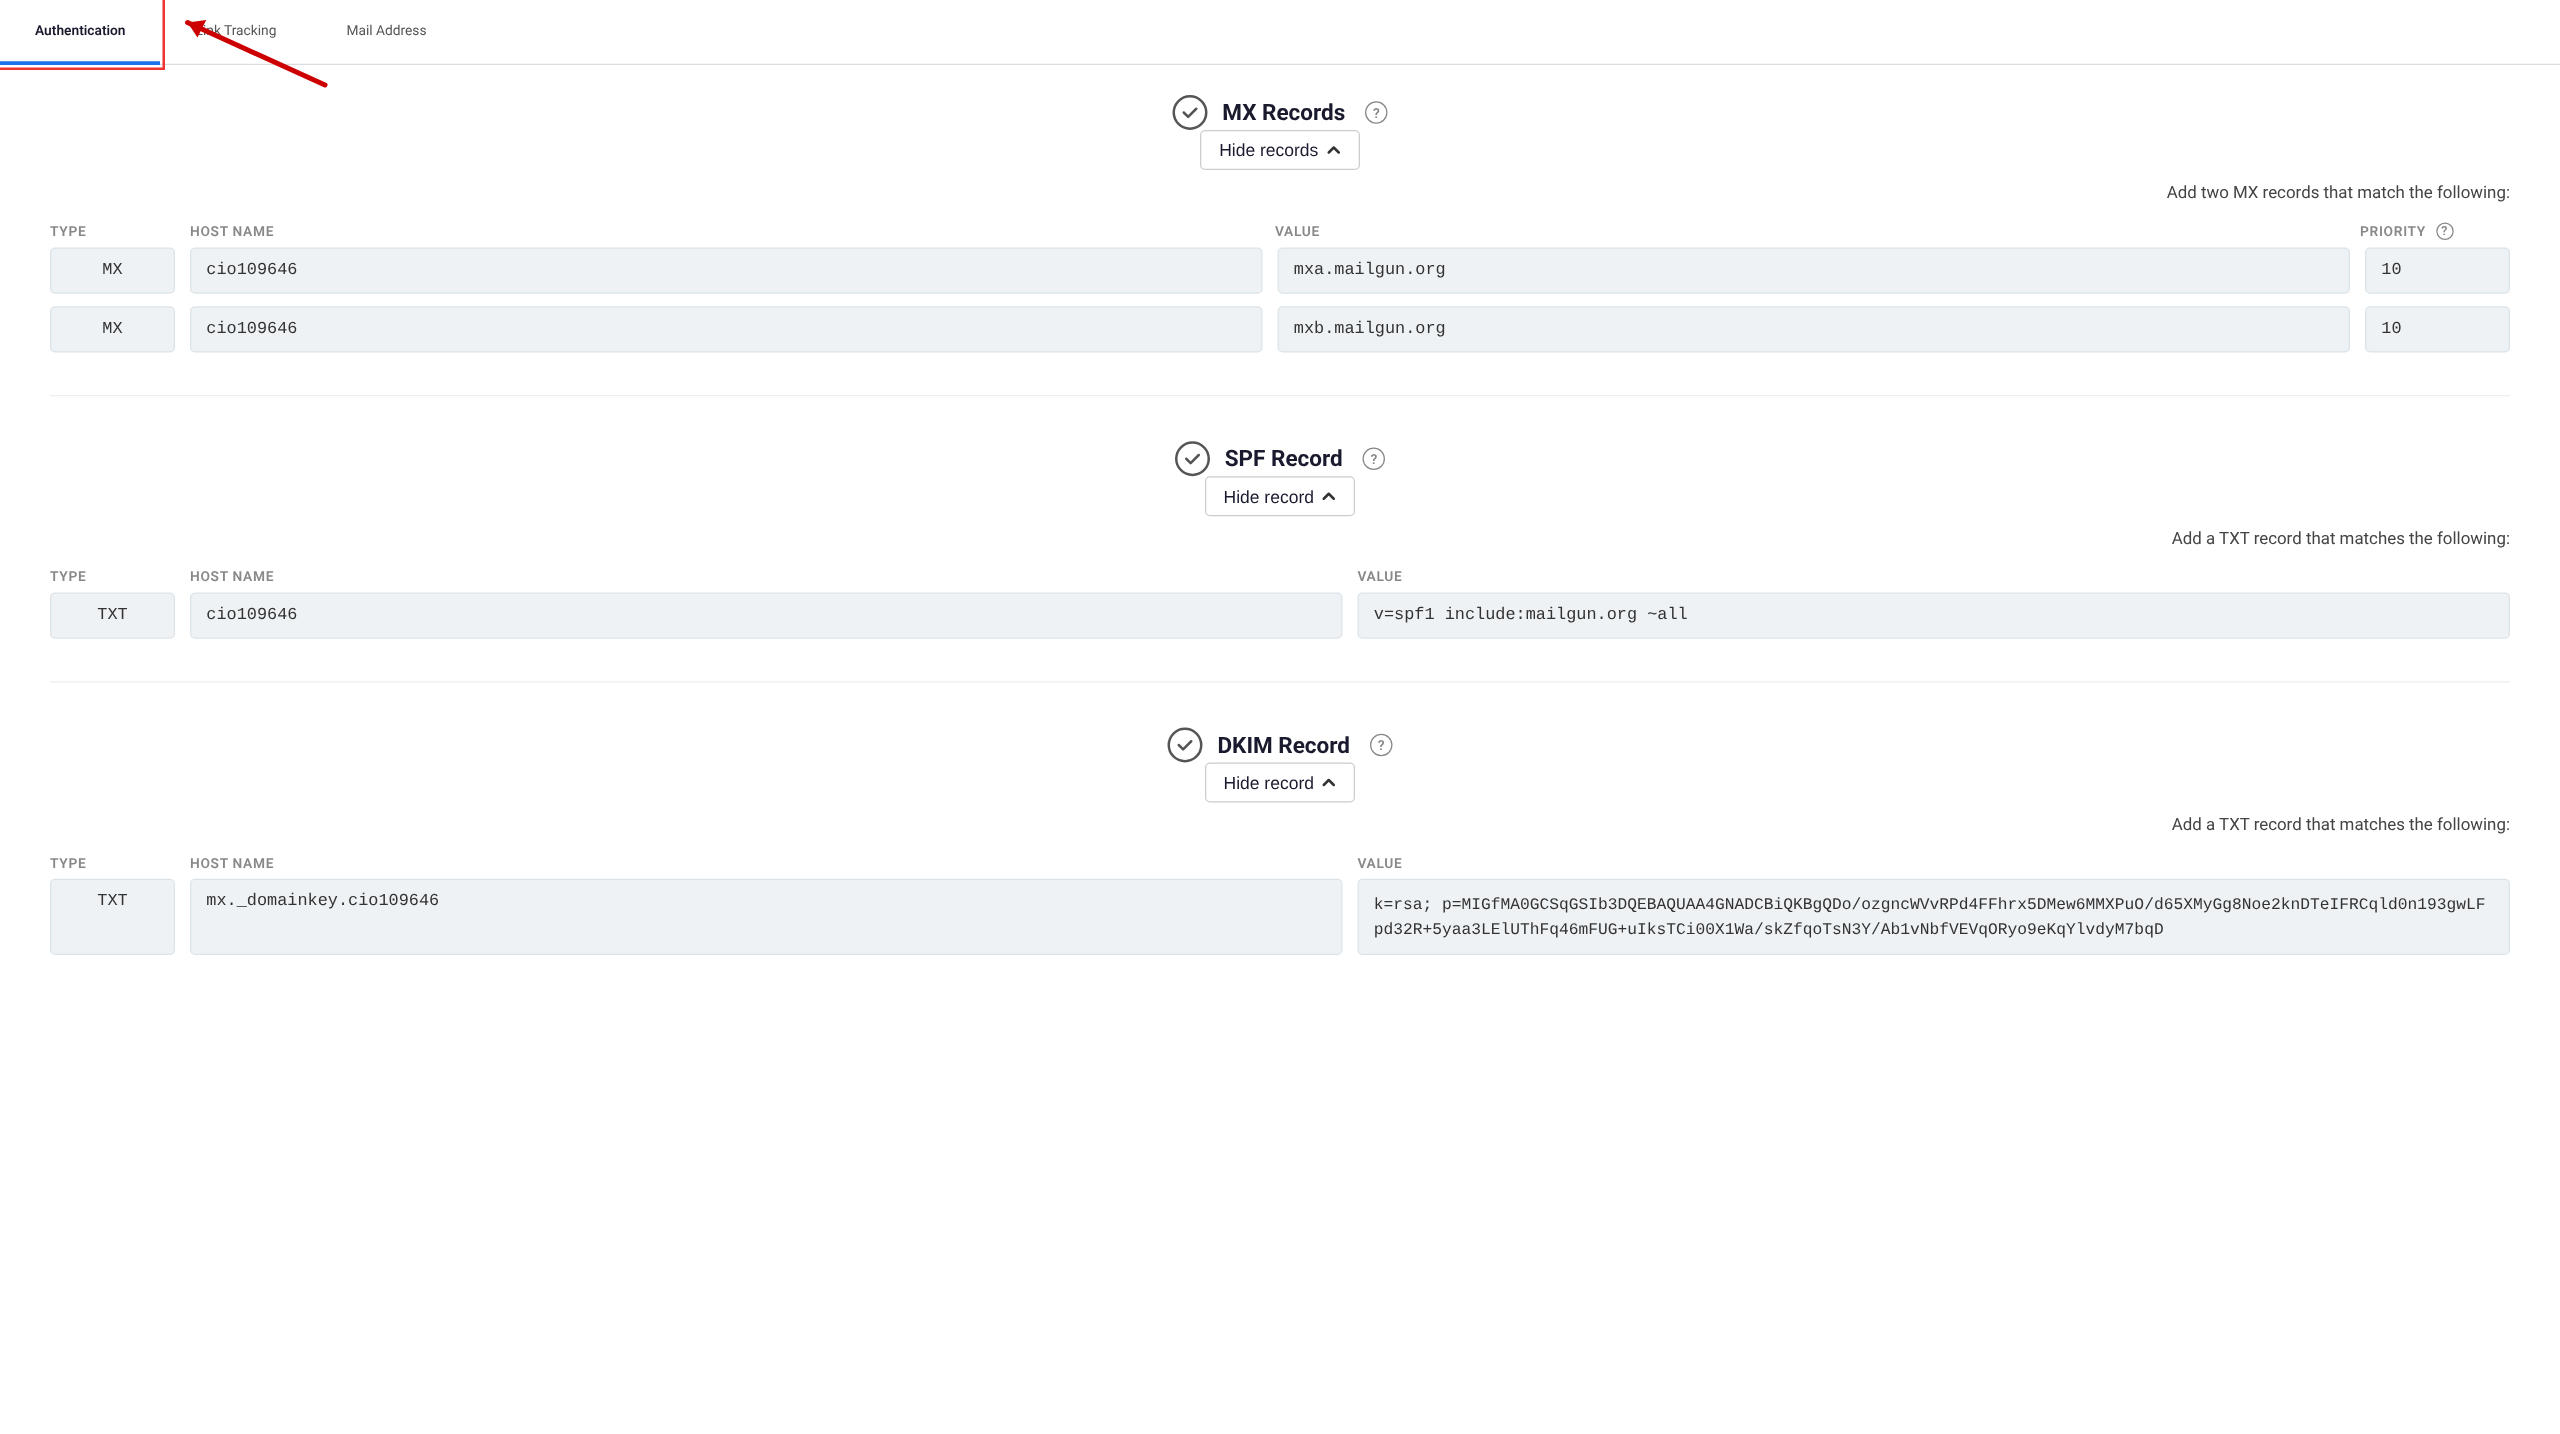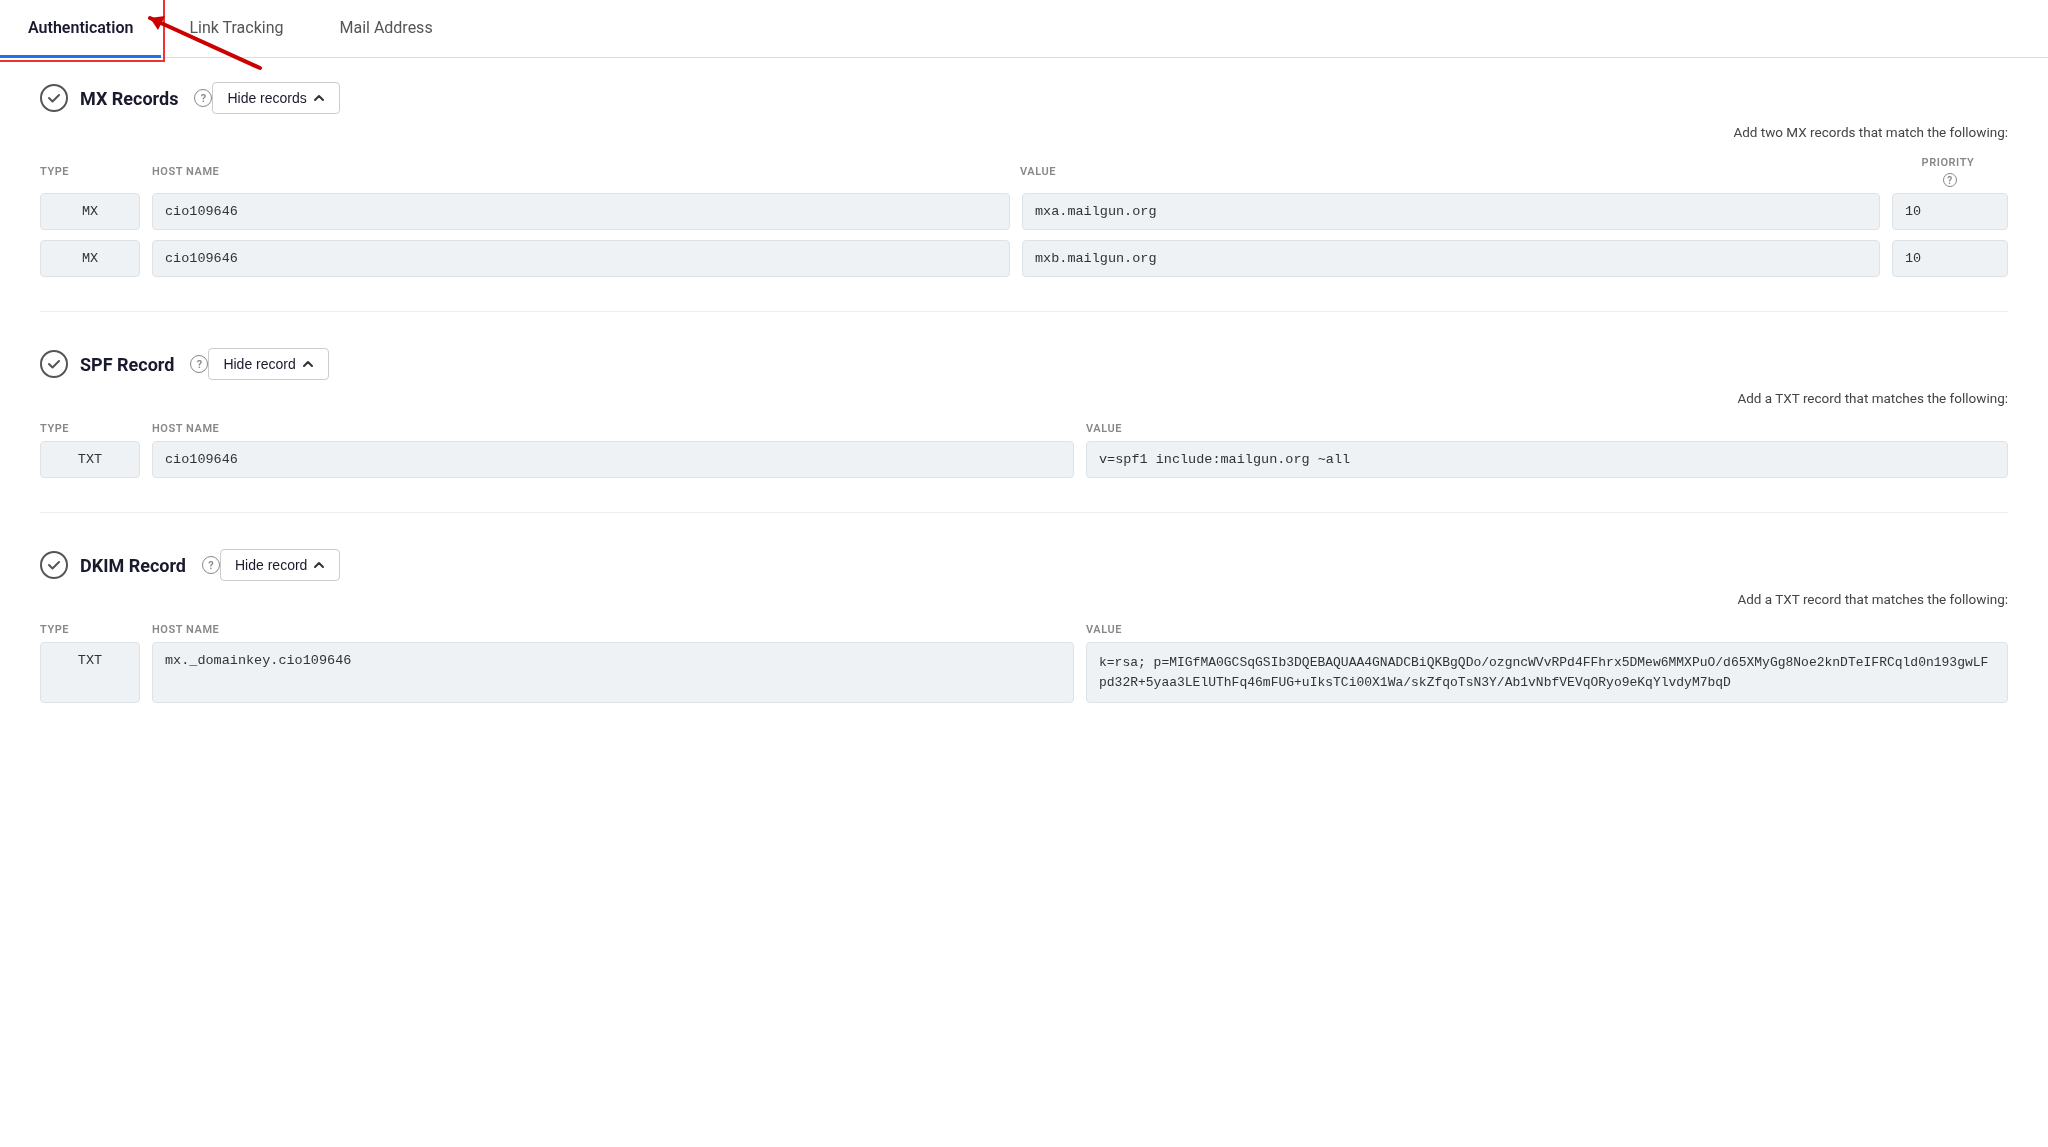--- a/index.html
+++ b/index.html
@@ -8,21 +8,21 @@
     
     .tab-bar {
       display: flex;
       border-bottom: 1px solid #ddd;
       padding: 0 0;
       background: #fff;
     }
     .tab-item {
       padding: 18px 28px;
       cursor: pointer;
-      font-size: 16px;
+      font-size: 11px;
       color: #555;
       border-bottom: 3px solid transparent;
       margin-bottom: -1px;
       user-select: none;
     }
     .tab-item.active {
       color: #1a1a2e;
       font-weight: 600;
       border-bottom: 3px solid #1a73e8;
       outline: 2px solid #e33;
@@ -85,20 +85,21 @@
     }
     .section:last-child {
       border-bottom: none;
     }
 
     .section-header {
       display: flex;
       align-items: center;
       justify-content: flex-start;
       margin-bottom: 10px;
+      flex-direction: column;
     }
     .section-header-left {
       display: flex;
       align-items: center;
       gap: 12px;
     }
     .check-circle {
       width: 28px;
       height: 28px;
       border-radius: 50%;
@@ -162,21 +163,21 @@
       width: 100%;
     }
     .table-header-row {
       display: flex;
       gap: 12px;
       margin-bottom: 6px;
     }
     .col-type { width: 100px; flex-shrink: 0; }
     .col-host { flex: 2; }
     .col-value { flex: 2; }
-    .col-priority { width: 120px; flex-shrink: 0; flex-direction: column; }
+    .col-priority { width: 120px; flex-shrink: 0; }
 
     .col-label {
       font-size: 11px;
       font-weight: 600;
       color: #888;
       text-transform: uppercase;
       letter-spacing: 0.05em;
       display: flex;
       align-items: center;
       gap: 4px;

